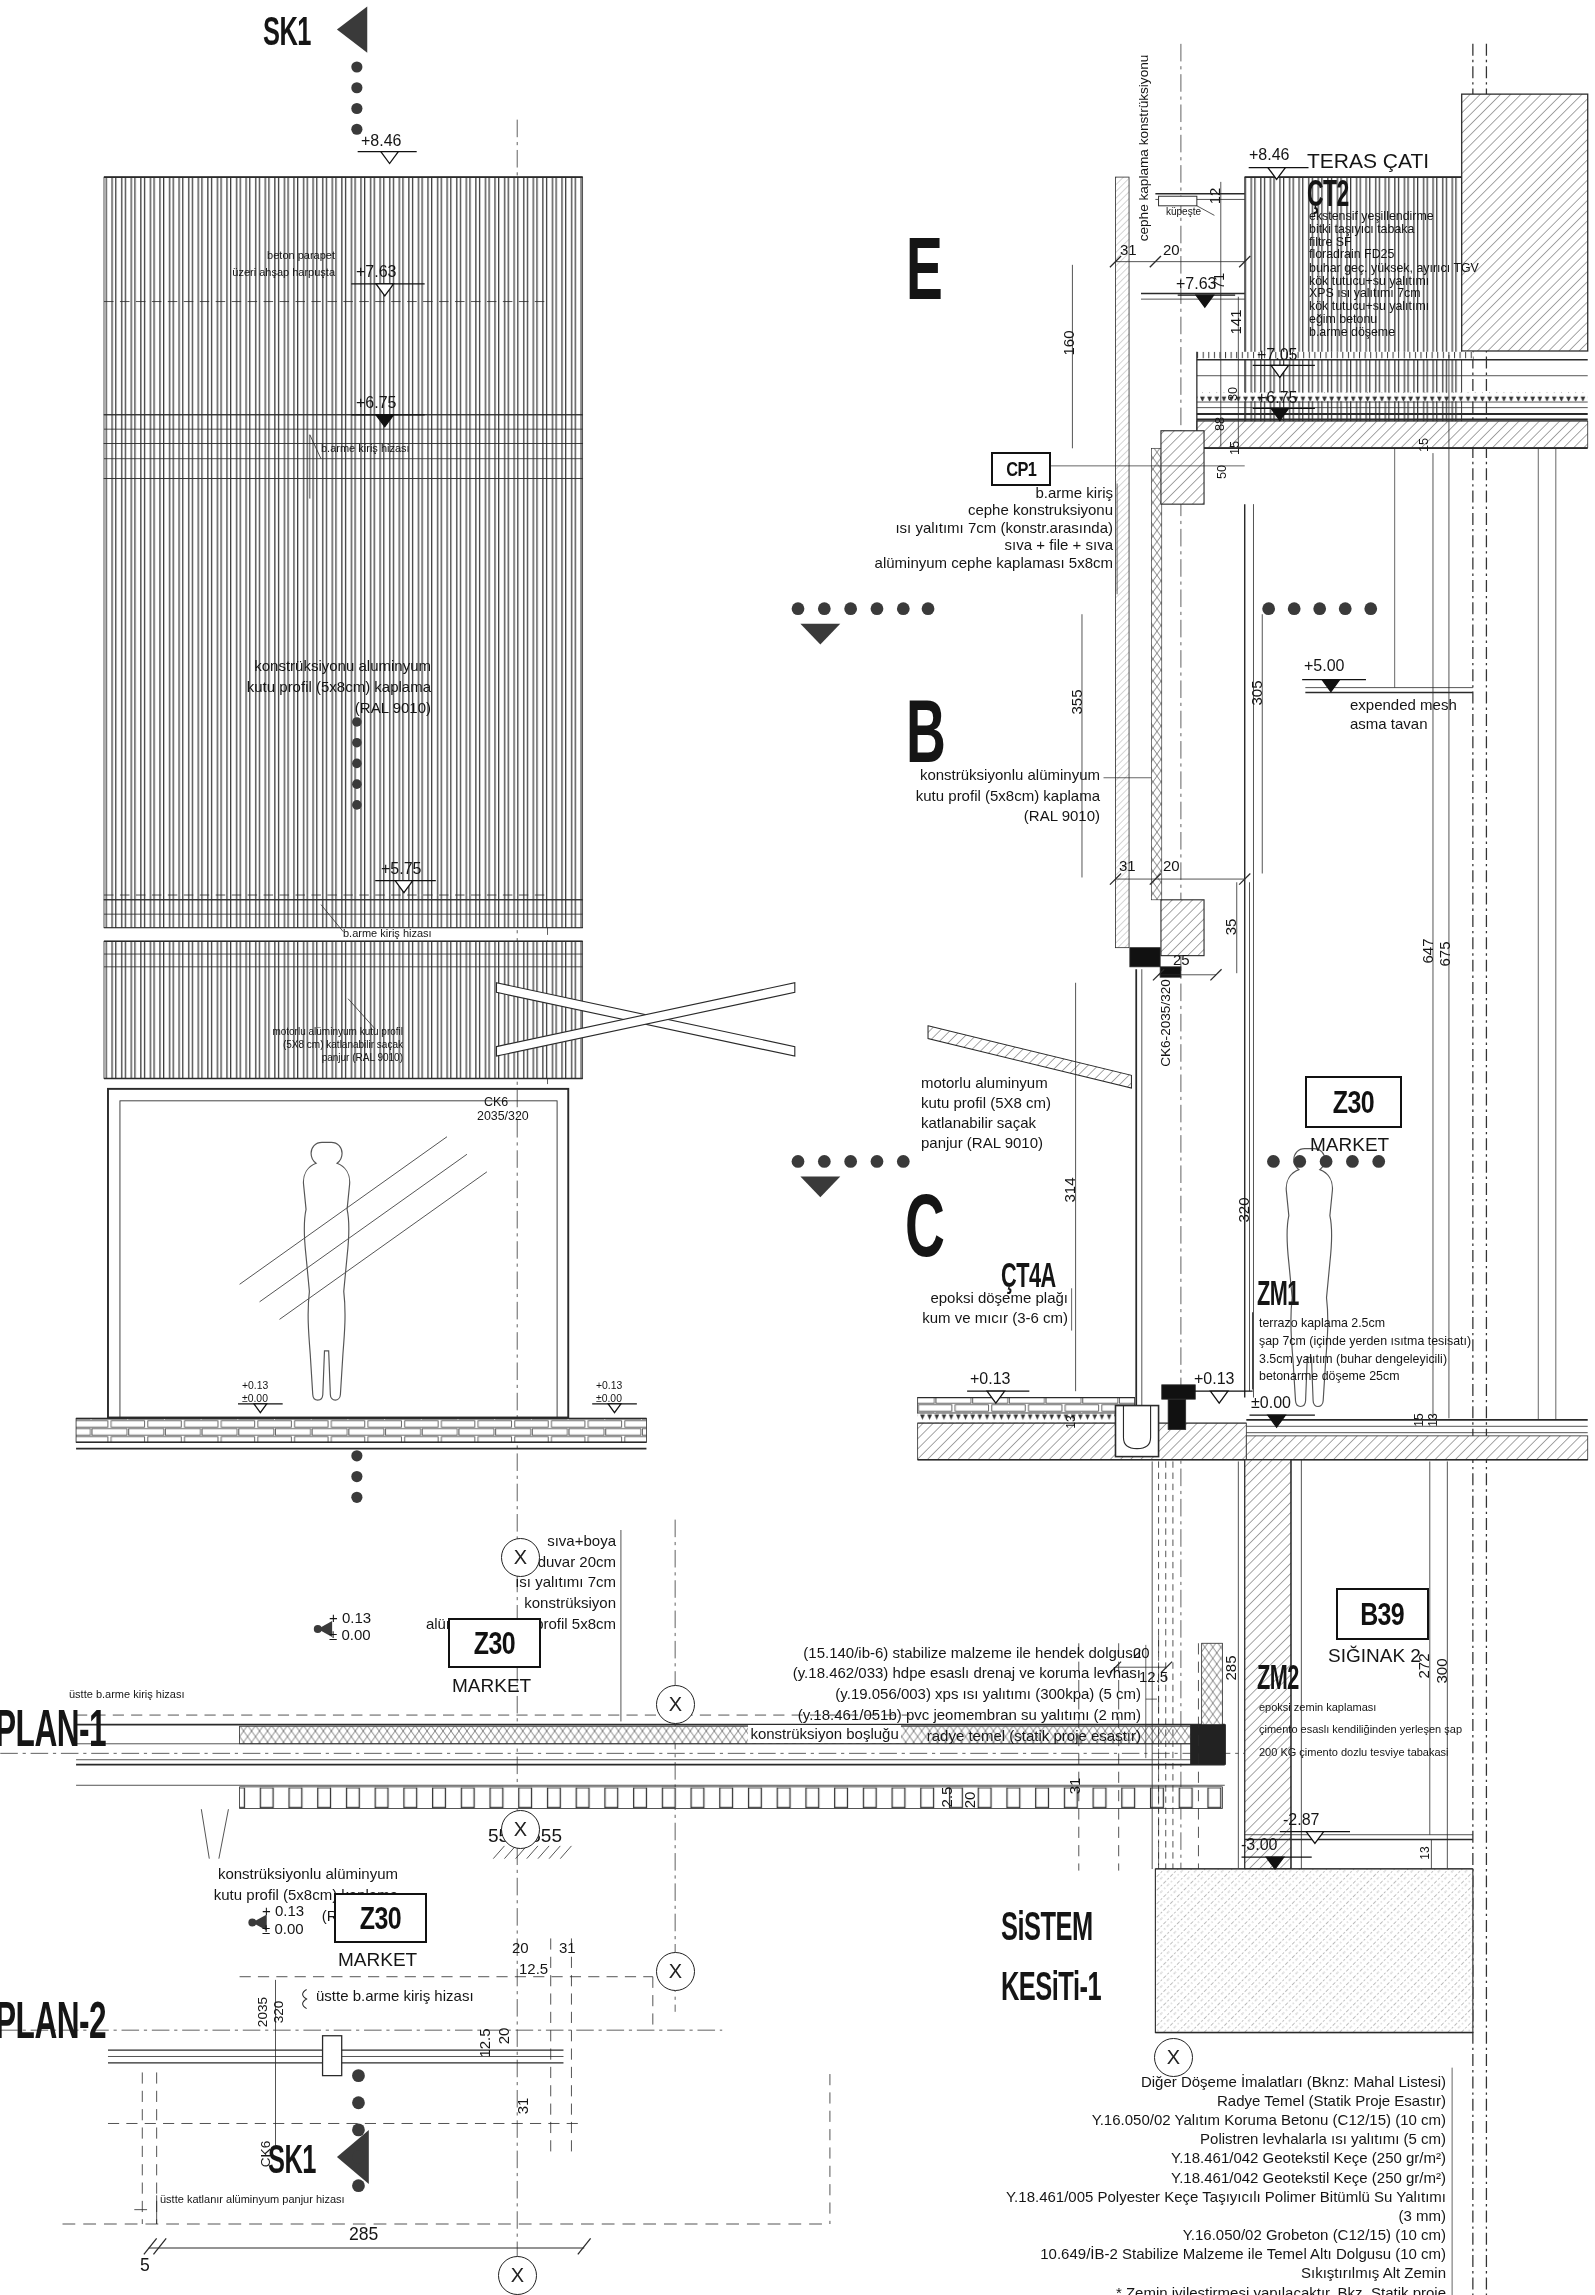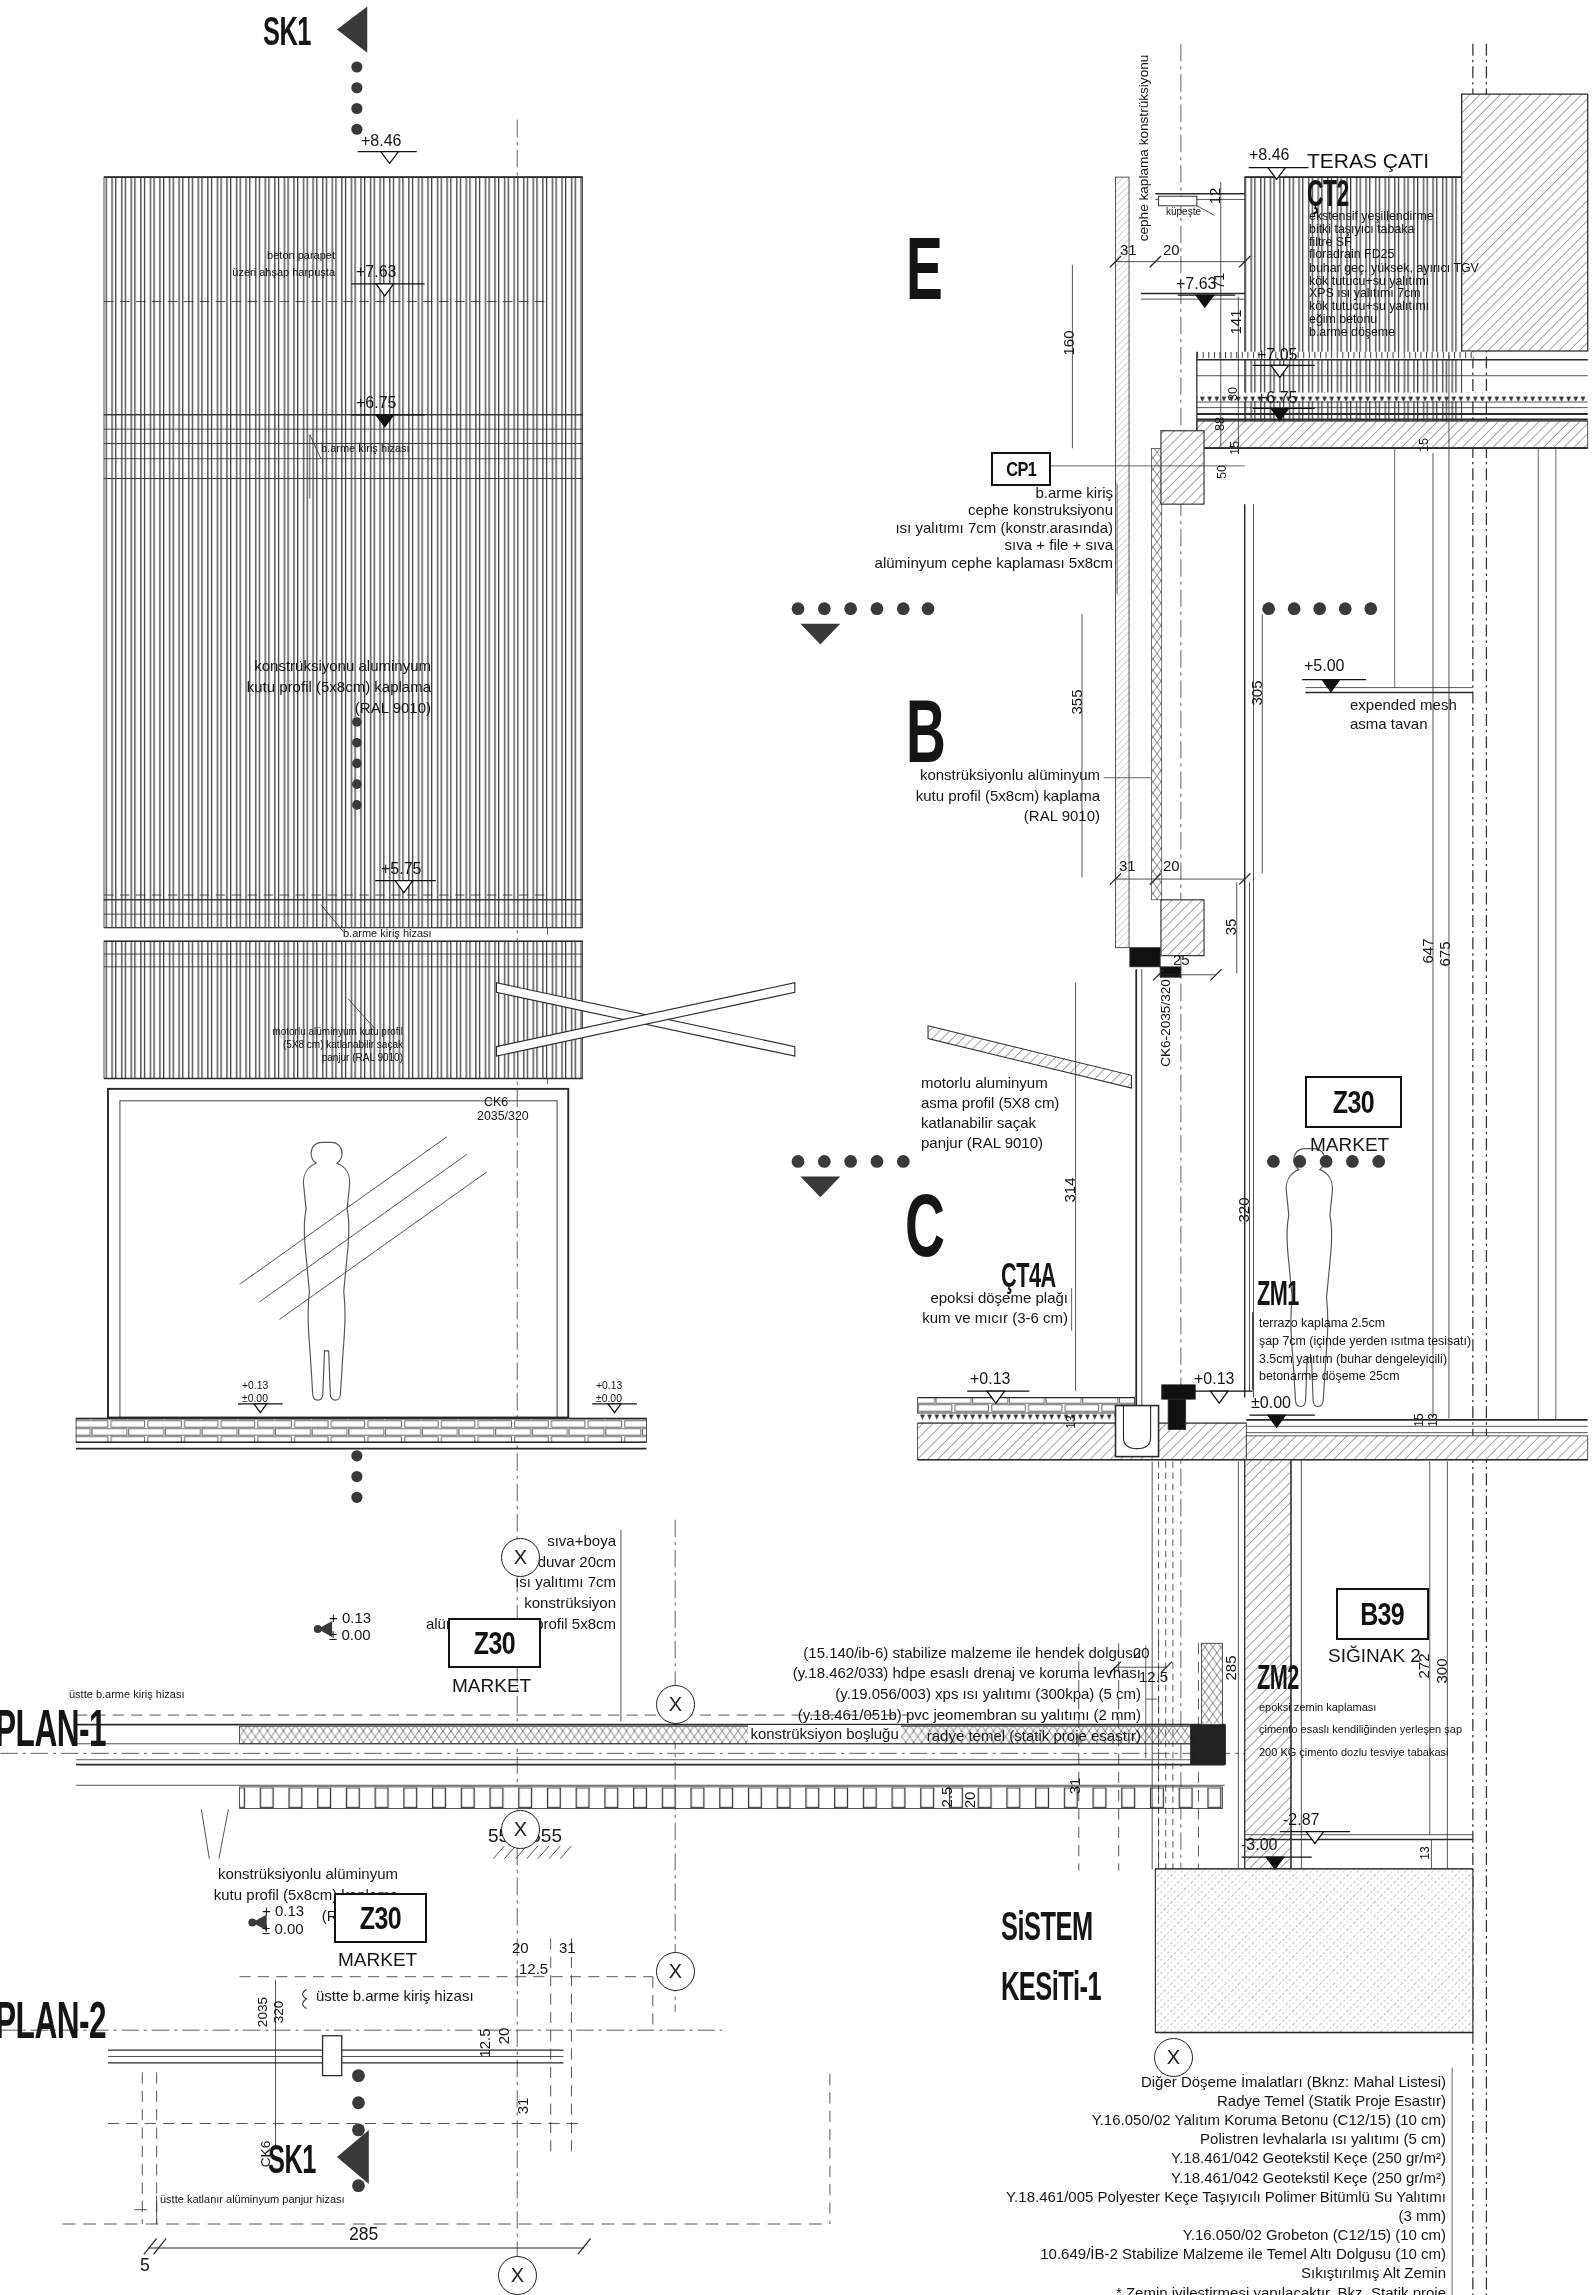--- a/index.html
+++ b/index.html
@@ -506,21 +506,21 @@
 <div class="lb s19" style="left:1350px;top:715px">asma tavan</div>
 <div class="lb s19 ra" style="right:496px;top:766px">konstrüksiyonlu alüminyum</div>
 <div class="lb s19 ra" style="right:496px;top:787px">kutu profil (5x8cm) kaplama</div>
 <div class="lb s19 ra" style="right:496px;top:807px">(RAL 9010)</div>
 <div class="lb s19" style="left:1119px;top:857px">31</div>
 <div class="lb s19" style="left:1163px;top:857px">20</div>
 <div class="rvc" style="left:1230px;top:927px">35</div>
 <div class="lb s19" style="left:1173px;top:951px">25</div>
 <div class="rvc" style="left:1165px;top:1023px;font-size:13.6px">CK6-2035/320</div>
 <div class="lb s19" style="left:921px;top:1074px">motorlu aluminyum</div>
-<div class="lb s19" style="left:921px;top:1094px">asma profil (5X8 cm)</div>
+<div class="lb s19" style="left:921px;top:1094px">kutu profil (5X8 cm)</div>
 <div class="lb s19" style="left:921px;top:1114px">katlanabilir saçak</div>
 <div class="lb s19" style="left:921px;top:1134px">panjur (RAL 9010)</div>
 <div class="rvc" style="left:1069px;top:1190px">314</div>
 <div class="rvc" style="left:1243px;top:1210px">320</div>
 <div class="rvc" style="left:1427px;top:951px">647</div>
 <div class="rvc" style="left:1444px;top:954px">675</div>
 <div class="box" style="left:1305px;top:1076px;width:93px;height:48px">
       <span>Z30</span>
     </div>
 <div class="lb s24" style="left:1310px;top:1133px">MARKET</div>

